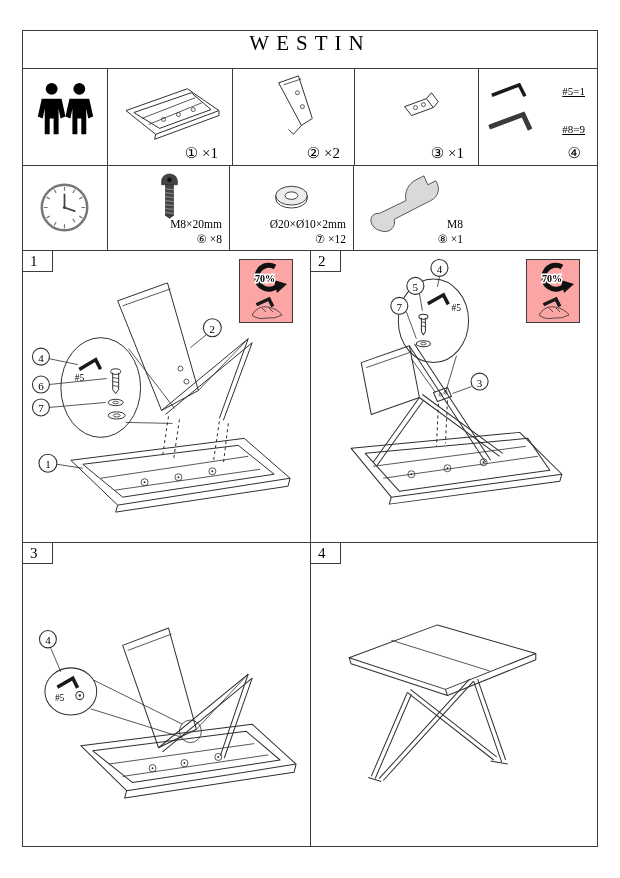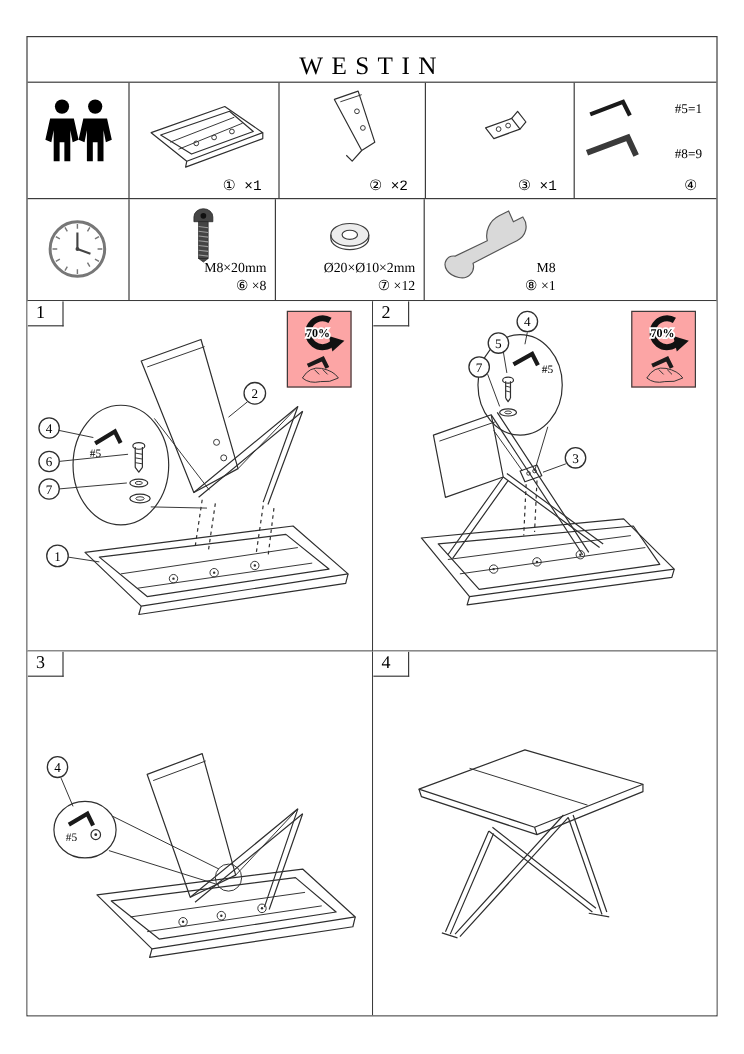--- a/index.html
+++ b/index.html
@@ -10,39 +10,39 @@
     color: #000;
     position: relative;
   }
   .sheet { position: relative; width: 620px; height: 878px; background: #fff; }
   .frame {
     position: absolute; left: 22px; top: 30px; width: 576px; height: 817px;
     border: 1.5px solid #3c3c3c; display: flex; flex-direction: column; background: #fff;
   }
   .title-row {
     height: 38px; border-bottom: 1.5px solid #3c3c3c;
-    display: flex; align-items: flex-end; justify-content: center;
+    display: flex; align-items: flex-start; justify-content: center;
     font-size: 21px; letter-spacing: 7px; font-family: "Liberation Serif", serif;
   }
   .prow { display: flex; border-bottom: 1.5px solid #3c3c3c; }
   .prow1 { height: 97px; }
   .prow2 { height: 85px; }
   .cell { position: relative; border-right: 1.5px solid #3c3c3c; height: 100%; overflow: hidden; }
   .cell:last-child { border-right: none; }
   .c0 { width: 85px; } .c1 { width: 125px; } .c2 { width: 122px; } .c3 { width: 124px; } .c4 { width: 116px; }
   .cell svg.fill { position: absolute; inset: 0; width: 100%; height: 100%; }
   .plabel {
-    position: absolute; right: 14px; bottom: 3px; font-size: 12px;
-    font-family: Liberation Mono, monospace; white-space: nowrap;
+    position: absolute; right: 14px; bottom: 3px; font-size: 15px;
+    font-family: Liberation Serif, serif; white-space: nowrap;
   }
   .speclabel {
     position: absolute; right: 7px; bottom: 3px; font-size: 11.5px; text-align: right;
     line-height: 1.3; font-family: "Liberation Serif", "DejaVu Sans", serif; white-space: nowrap;
   }
-  .keylabel { position: absolute; right: 10px; font-size: 11px; }
+  .keylabel { position: absolute; right: 10px; font-size: 11px; text-decoration: underline; }
   .kl1 { top: 16px; } .kl2 { top: 54px; }
   .steps { flex: 1; display: grid; grid-template-columns: 288px 1fr; grid-template-rows: 292px 1fr; }
   .step { position: relative; overflow: hidden; background: #fff; }
   .s1 { border-right: 1.5px solid #3c3c3c; border-bottom: 1.5px solid #3c3c3c; }
   .s2 { border-bottom: 1.5px solid #3c3c3c; }
   .s3 { border-right: 1.5px solid #3c3c3c; }
   .stepnum {
     position: absolute; left: 0; top: 0; width: 30px; height: 21px; z-index: 3;
     border-right: 1.2px solid #3c3c3c; border-bottom: 1.2px solid #3c3c3c;
     font-size: 15px; line-height: 20px; padding-left: 7px; background: #fff;

